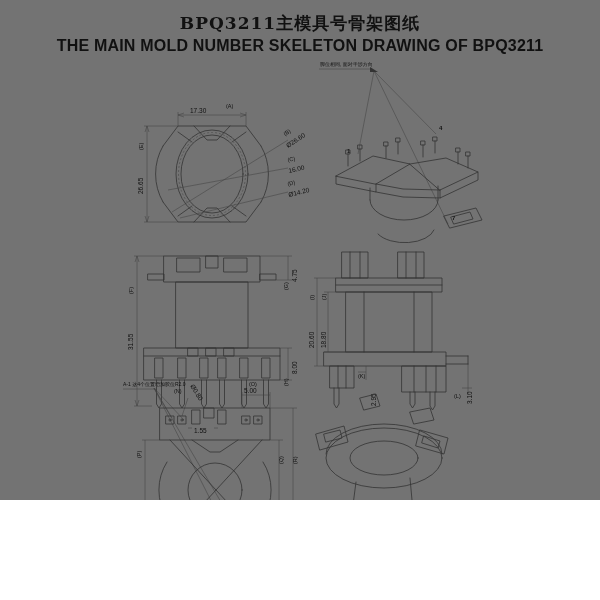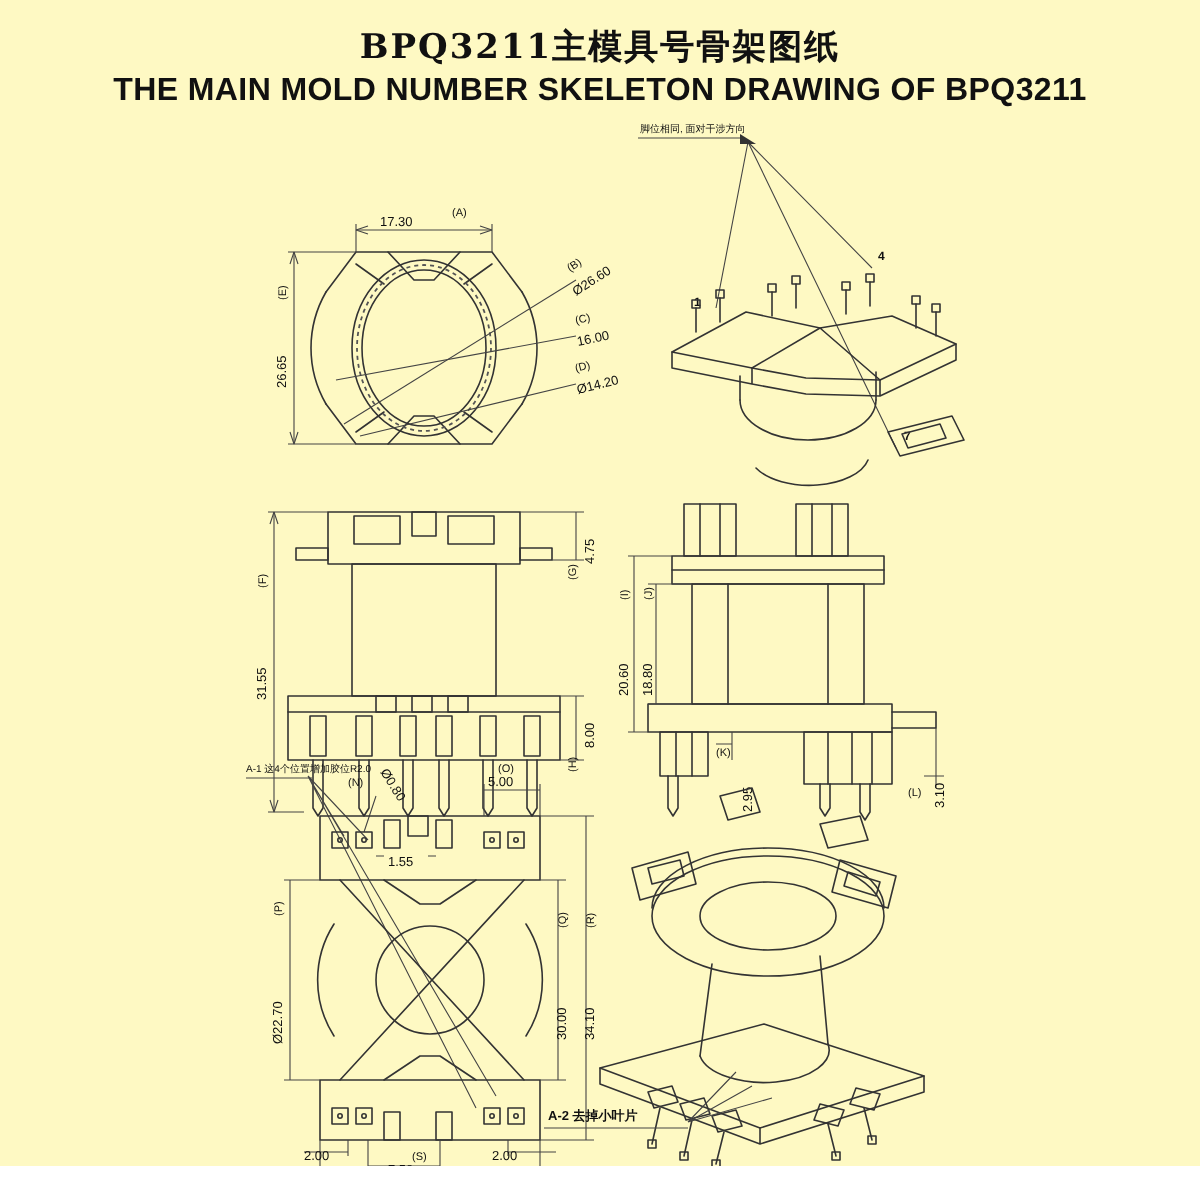--- a/index.html
+++ b/index.html
@@ -1,16 +1,16 @@
 <!DOCTYPE html>
 <html><head>
 <meta charset="utf-8">
 <style>
   html,body{margin:0;padding:0;background:#fff;}
-  .page{position:relative;width:600px;height:583px;background:#fef9c3;overflow:hidden;
+  .page{position:relative;width:600px;height:500px;background:#737373;overflow:hidden;
         font-family:"Liberation Sans",sans-serif;color:#111;}
   .title-block{position:absolute;top:12px;left:0;width:600px;text-align:center;}
   .title-zh{font-family:"DejaVu Serif","Liberation Serif",serif;font-size:17px;font-weight:bold;letter-spacing:1px;}
   .title-en{font-family:"Liberation Sans",sans-serif;font-size:16px;font-weight:bold;margin-top:2px;letter-spacing:0.2px;}
   svg{position:absolute;overflow:visible;}
   svg *{vector-effect:non-scaling-stroke;}
   .ln{fill:none;stroke:#333;stroke-width:0.8;stroke-linejoin:round;stroke-linecap:round;}
   .thin{fill:none;stroke:#444;stroke-width:0.55;}
   .hatch{fill:none;stroke:#555;stroke-width:0.9;stroke-dasharray:2 2;}
   .dim{font-family:"Liberation Sans",sans-serif;font-size:6.5px;fill:#101010;}

